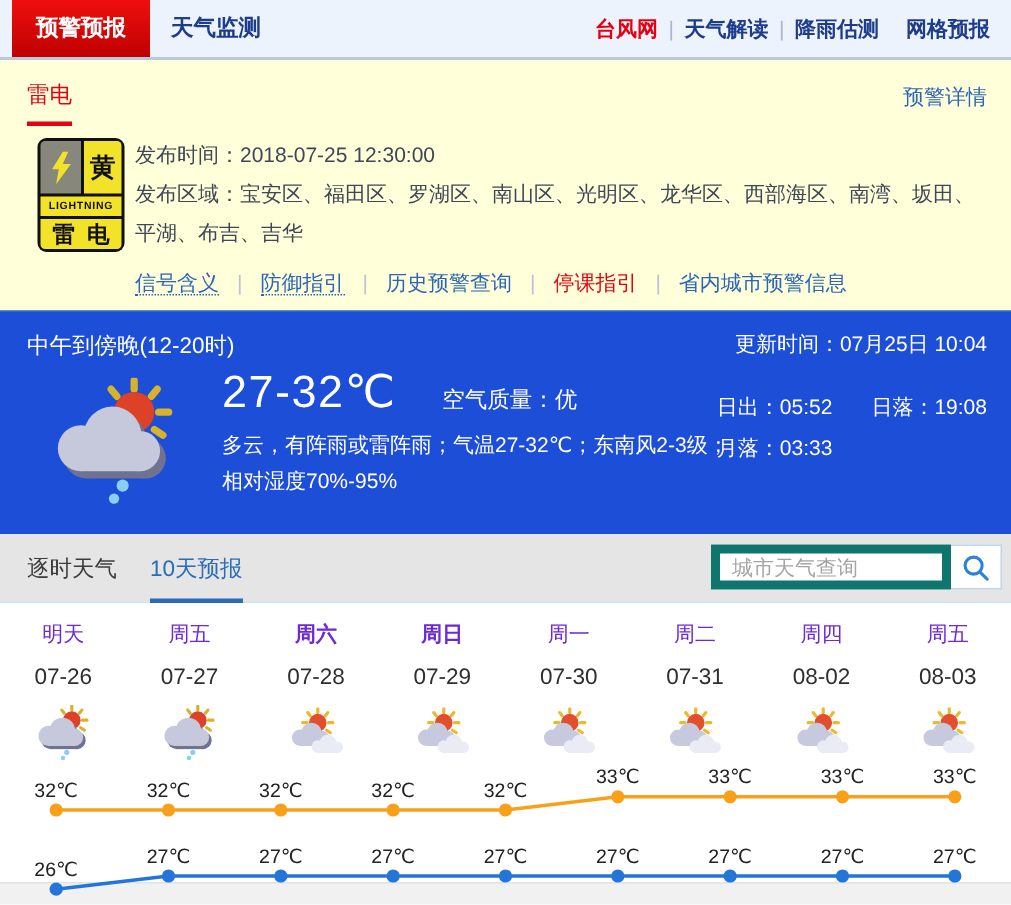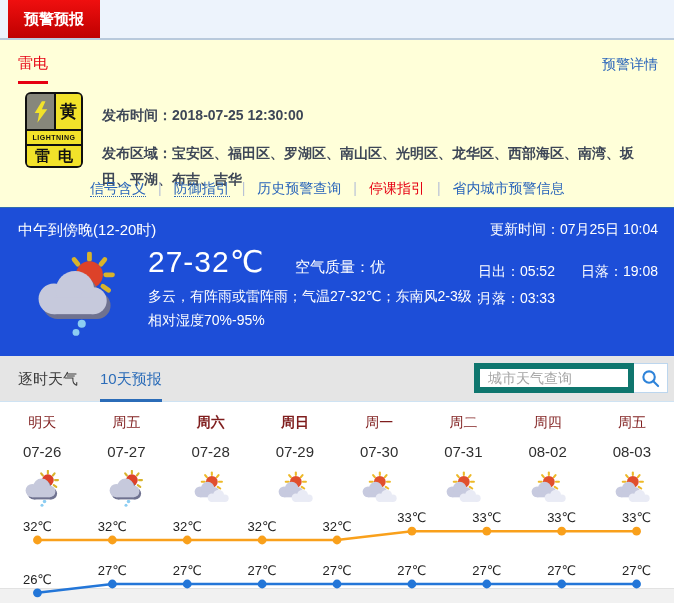--- a/index.html
+++ b/index.html
@@ -28,21 +28,21 @@
             border-radius:6px;padding:2px;box-sizing:border-box;display:flex;flex-direction:column;gap:2px;}
   .wi-row1{flex:0 0 35px;display:flex;gap:2px;}
   .wi-bolt{width:27px;background:#87877b;border-radius:3px 0 0 0;display:flex;align-items:center;justify-content:center;}
   .wi-level{flex:1;background:#f2e22a;border-radius:0 3px 0 0;font-weight:bold;font-size:17px;
             display:flex;align-items:center;justify-content:center;color:#111;}
   .wi-band{flex:0 0 13px;background:#f2e22a;font-size:7px;font-weight:bold;letter-spacing:.5px;
            display:flex;align-items:center;justify-content:center;color:#111;}
   .wi-name{flex:1;background:#f2e22a;border-radius:0 0 3px 3px;font-weight:bold;font-size:15px;
            letter-spacing:8px;padding-left:8px;display:flex;align-items:center;justify-content:center;color:#111;}
   .alert-info{position:absolute;left:90px;top:50px;width:560px;font-size:14px;line-height:26px;color:#3e4757;}
-  .alert-info p{margin:12px;font-weight:bold;}
+  .alert-info p{margin:0;}
   .alert-links{position:absolute;left:90px;top:140px;font-size:14px;}
   .alert-links a{color:#2a65ba;text-decoration:none;cursor:pointer;}
   .alert-links a.dot{border-bottom:1px dotted #2a65ba;}
   .alert-links a.hot{color:#e60012;}
   .alert-links .sep{color:#b9c2d6;margin:0 12px;}
 
   
   .current{position:relative;height:148px;background:#1d4ed8;border-top:1px solid #2f6db1;color:#fff;}
   .cur-period{position:absolute;left:18px;top:13px;font-size:15px;}
   .cur-update{position:absolute;right:16px;top:13px;font-size:14px;}
@@ -64,21 +64,21 @@
                    padding:0 8px;font-size:14px;color:#333;outline:none;
                    font-family:"Liberation Sans","DejaVu Sans",sans-serif;}
   .searchbox input::placeholder{color:#a5a5a5;}
   .searchbox button{width:34px;height:30px;box-sizing:border-box;border:1px solid #bcd6ee;border-left:none;
                     background:#fff;display:flex;align-items:center;justify-content:center;cursor:pointer;padding:0;}
 
   
   .forecast{position:relative;height:202px;background:#fff;}
   #fc-cols{display:flex;padding-top:12px;}
   .fc-col{flex:1;text-align:center;cursor:pointer;}
-  .fc-day{font-size:14px;color:#7f1d1d;height:20px;}
+  .fc-day{font-size:14px;color:#6d28d9;height:20px;}
   .fc-day.b{font-weight:bold;}
   .fc-date{font-size:15px;color:#2f2f2f;margin-top:9px;height:20px;}
   .fc-icon{width:42px;height:37px;margin-top:7px;}
   #chart{position:absolute;left:0;bottom:0;z-index:2;}
   .strip{position:absolute;left:0;right:0;bottom:0;height:15px;background:#f1f1f1;border-top:1px solid #e2e2e2;z-index:1;}
   .hidden-defs{position:absolute;width:0;height:0;overflow:hidden;}
 </style>
 </head>
 <body>
 
@@ -131,20 +131,24 @@
         <rect x="52" y="64" width="31" height="12"></rect>
       </g>
     </symbol>
   </defs>
 </svg>
 
 <div class="page">
 
   <header class="topnav">
     <div class="tab tab-active">预警预报</div>
+    <div class="tab tab-plain">天气监测</div>
+    <nav class="toplinks">
+      <a class="hot">台风网</a><span class="sep">|</span><a>天气解读</a><span class="sep">|</span><a>降雨估测</a><a class="gap">网格预报</a>
+    </nav>
   </header>
 
   <section class="alert">
     <span class="alert-type">雷电</span>
     <a class="alert-detail">预警详情</a>
 
     <div class="warnicon">
       <div class="wi-row1">
         <div class="wi-bolt">
           <svg width="18" height="26" viewBox="0 0 20 26">

